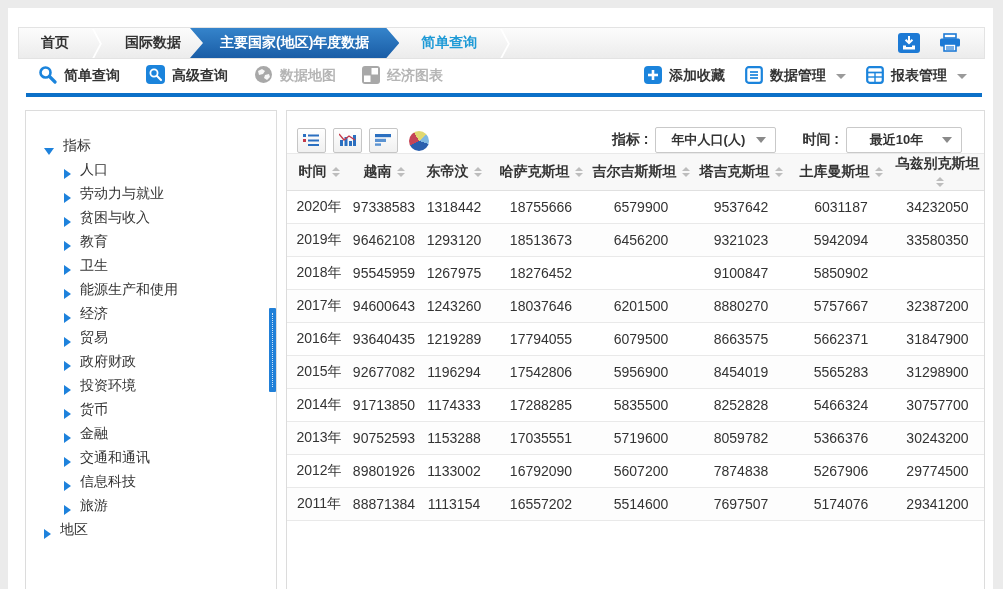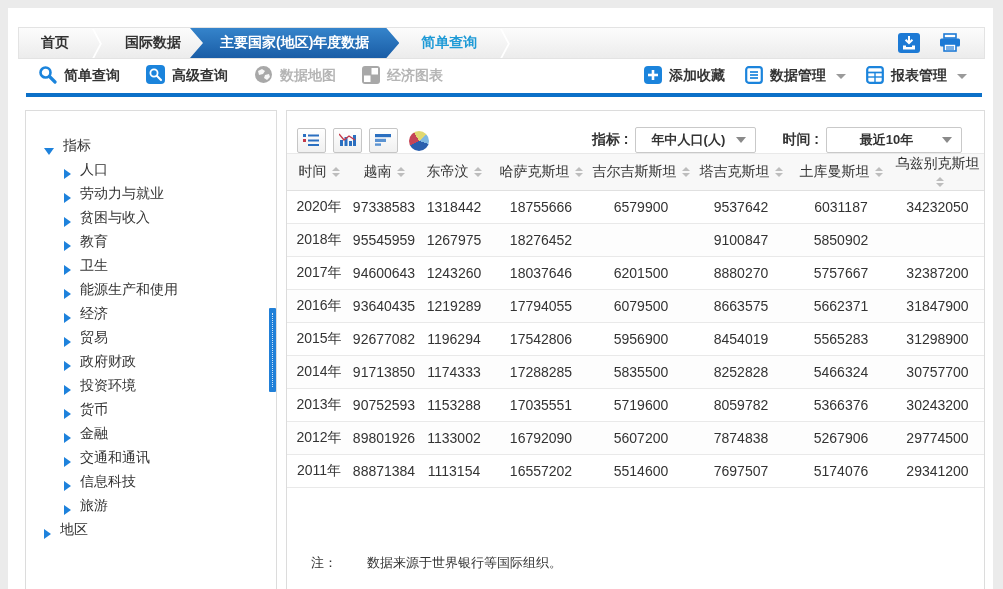--- a/index.html
+++ b/index.html
@@ -49,25 +49,25 @@
   .vbtn.noborder{border:none;background:none}
   .pie{width:20px;height:20px;border-radius:50%;
     background:conic-gradient(from -30deg,#e0d870 0 22%,#7fb8e2 22% 38%,#2a5fae 38% 76%,#c54556 76% 100%)}
   .filters{margin-left:auto;display:flex;align-items:center;font-size:14px;font-weight:bold;color:#333;margin-right:12px}
   .flabel{margin-right:7px;white-space:nowrap}
   .flabel.time{margin-left:26px}
   .select{width:121px;height:26px;box-sizing:border-box;border:1px solid #c9c9c9;border-radius:2px;background:#fff;
     display:flex;align-items:center;font-weight:bold;font-size:13px;color:#333;cursor:pointer}
   .select .val{flex:1;text-align:center;padding-left:4px;white-space:nowrap}
   .scaret{width:0;height:0;border-left:5px solid transparent;border-right:5px solid transparent;border-top:6px solid #8a8a8a;margin-right:9px}
-  .select.time{width:136px}
+  .select.time{width:116px}
 
   
   table.grid{width:100%;border-collapse:collapse;table-layout:fixed;font-size:14px;color:#333}
-  .grid th{height:30px;font-weight:normal;background:#f8f8f8;border-top:1px solid #e9e9e9;border-bottom:1px solid #e0e0e0;text-align:center}
+  .grid th{height:30px;font-weight:bold;background:#f8f8f8;border-top:1px solid #e9e9e9;border-bottom:1px solid #e0e0e0;text-align:center}
   .grid td{height:30px;text-align:center;border-bottom:1px solid #e9e9e9;overflow:hidden;white-space:nowrap}
   .grid tbody tr:nth-child(even) td{background:#fdfdfd}
   .sort{display:inline-flex;flex-direction:column;gap:2px;margin-left:5px;vertical-align:middle}
   .sort i{display:block;width:0;height:0;border-left:4px solid transparent;border-right:4px solid transparent}
   .sort .up{border-bottom:4px solid #bdbdbd}
   .sort .dn{border-top:4px solid #bdbdbd}
 
   .note{margin-top:66px;padding-left:24px;font-size:13px;color:#333;display:flex;align-items:center}
   .note .ntext{margin-left:30px}
 </style>
@@ -346,20 +346,30 @@
               <td>2020年</td>
               <td>97338583</td>
               <td>1318442</td>
               <td>18755666</td>
               <td>6579900</td>
               <td>9537642</td>
               <td>6031187</td>
               <td>34232050</td>
             </tr>
             <tr>
+              <td>2019年</td>
+              <td>96462108</td>
+              <td>1293120</td>
+              <td>18513673</td>
+              <td>6456200</td>
+              <td>9321023</td>
+              <td>5942094</td>
+              <td>33580350</td>
+            </tr>
+            <tr>
               <td>2018年</td>
               <td>95545959</td>
               <td>1267975</td>
               <td>18276452</td>
               <td></td>
               <td>9100847</td>
               <td>5850902</td>
               <td></td>
             </tr>
             <tr>

